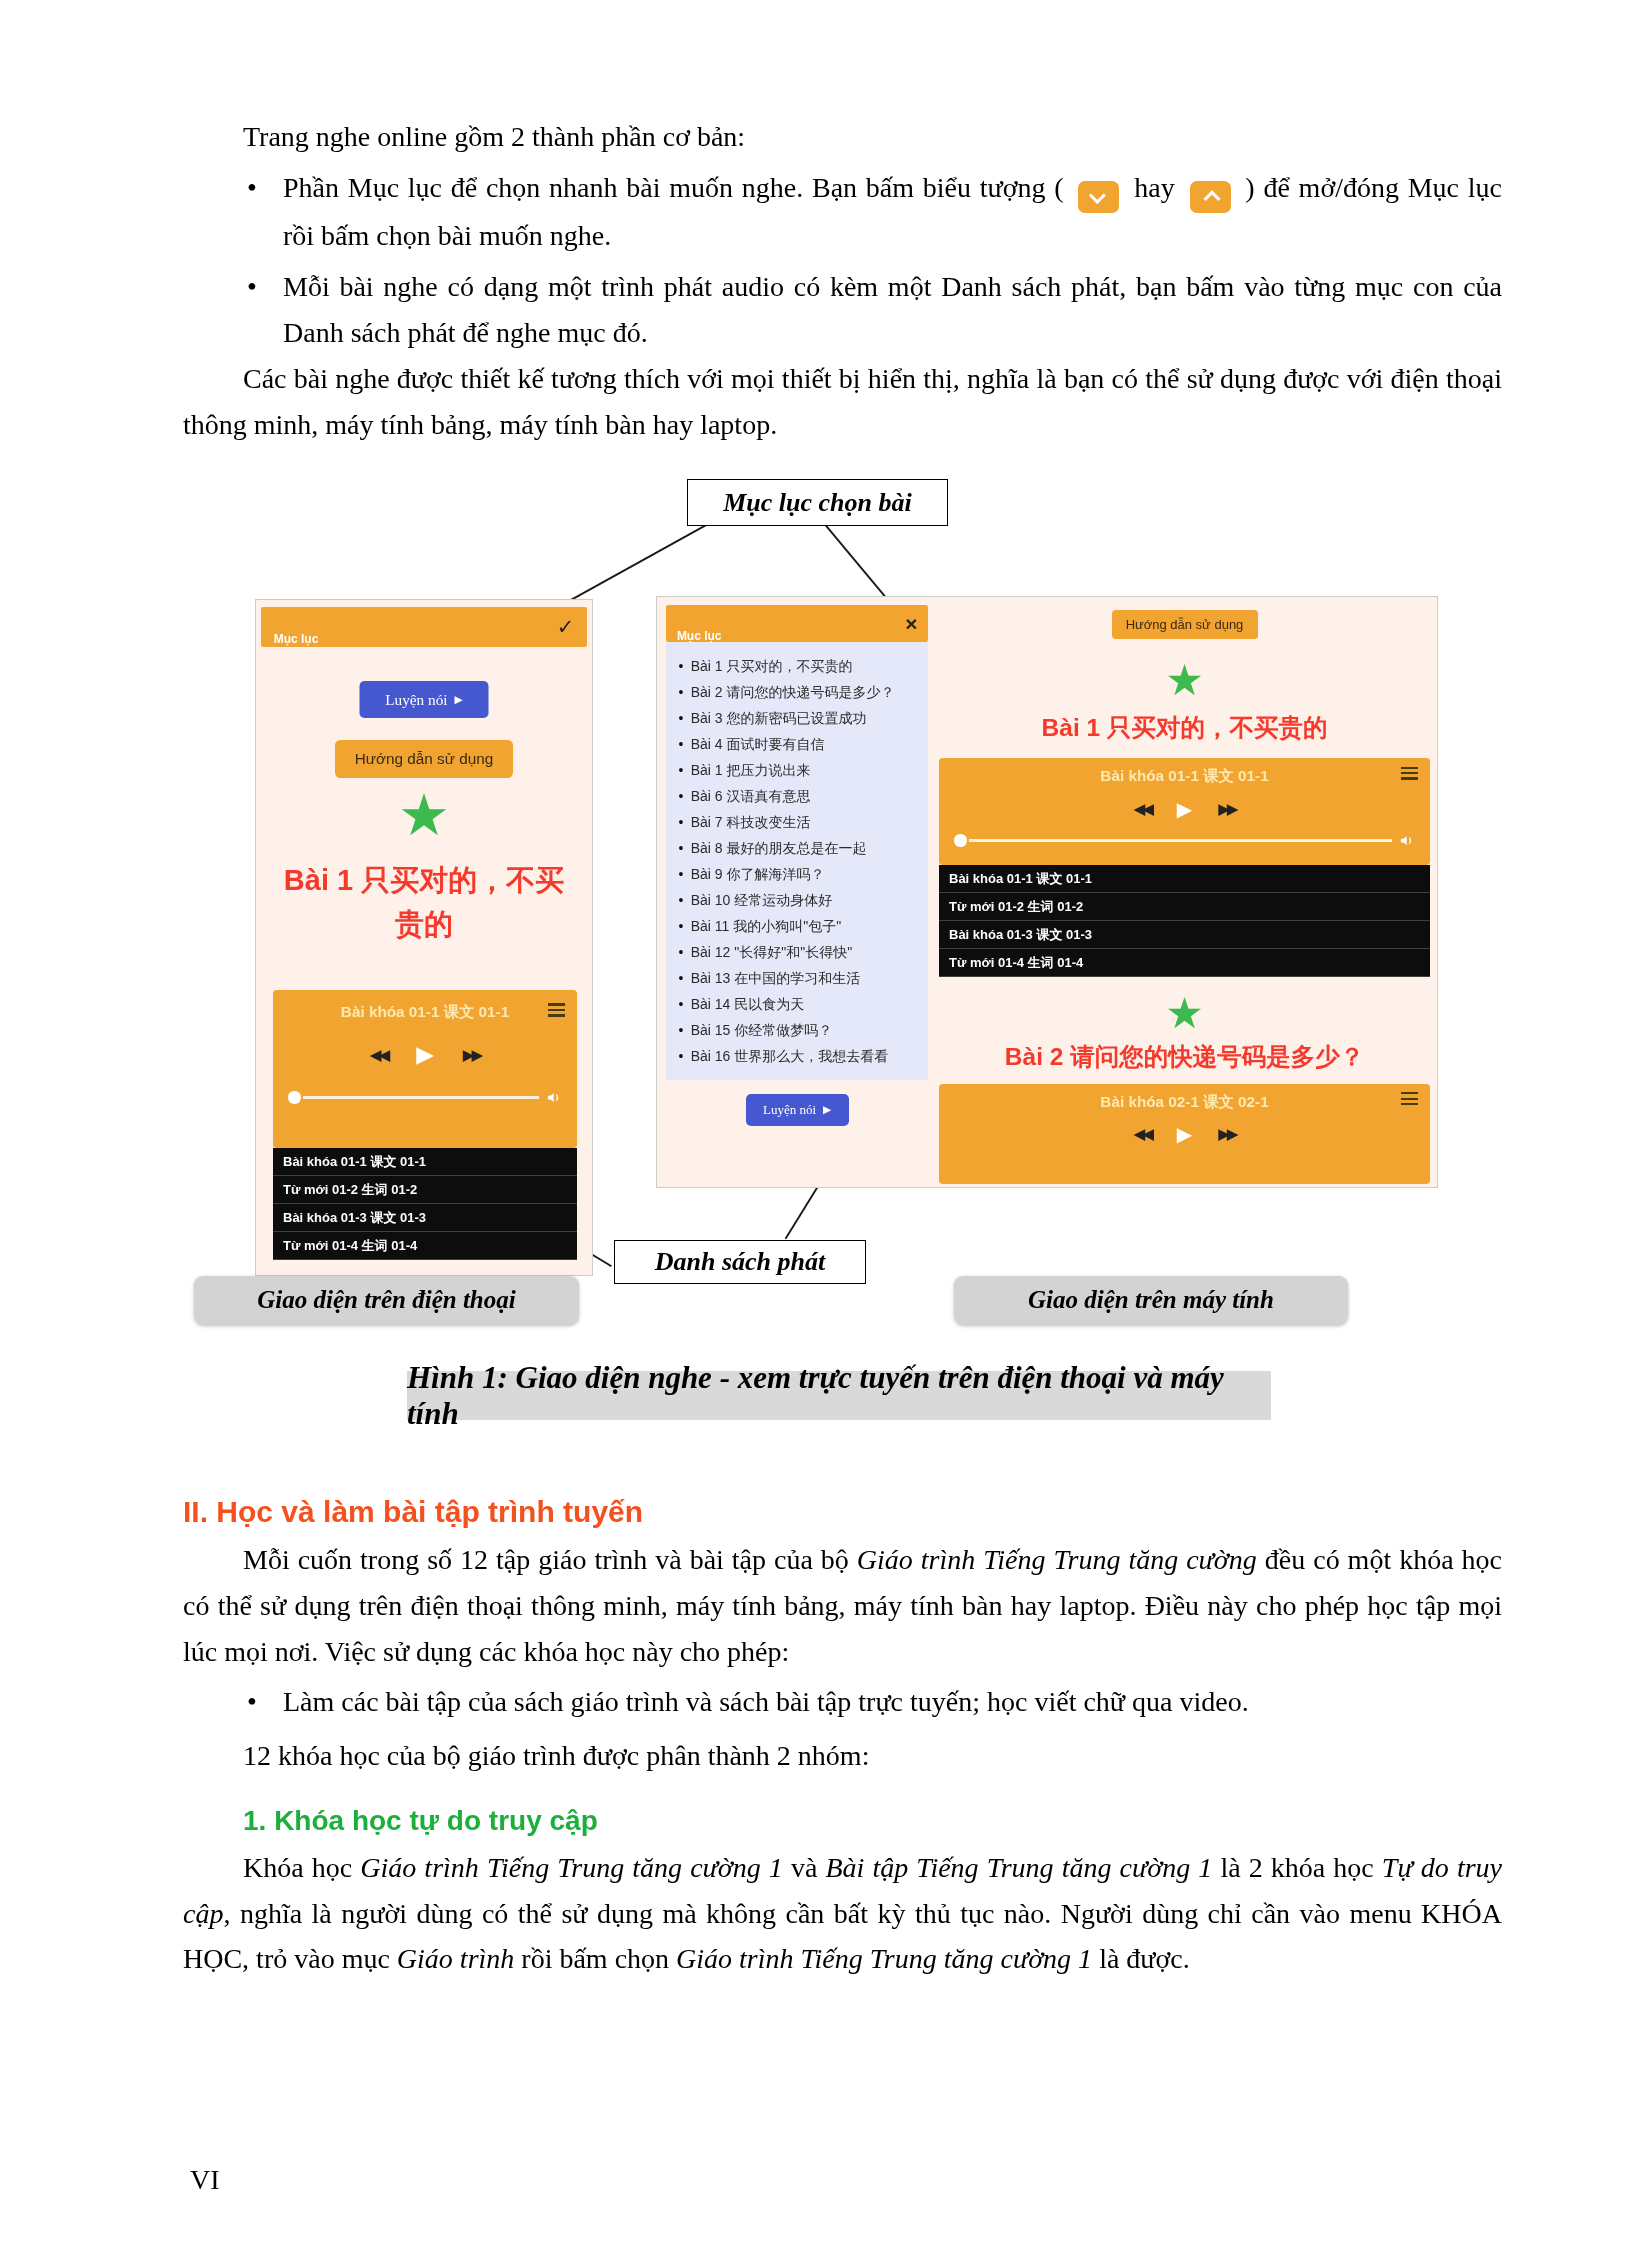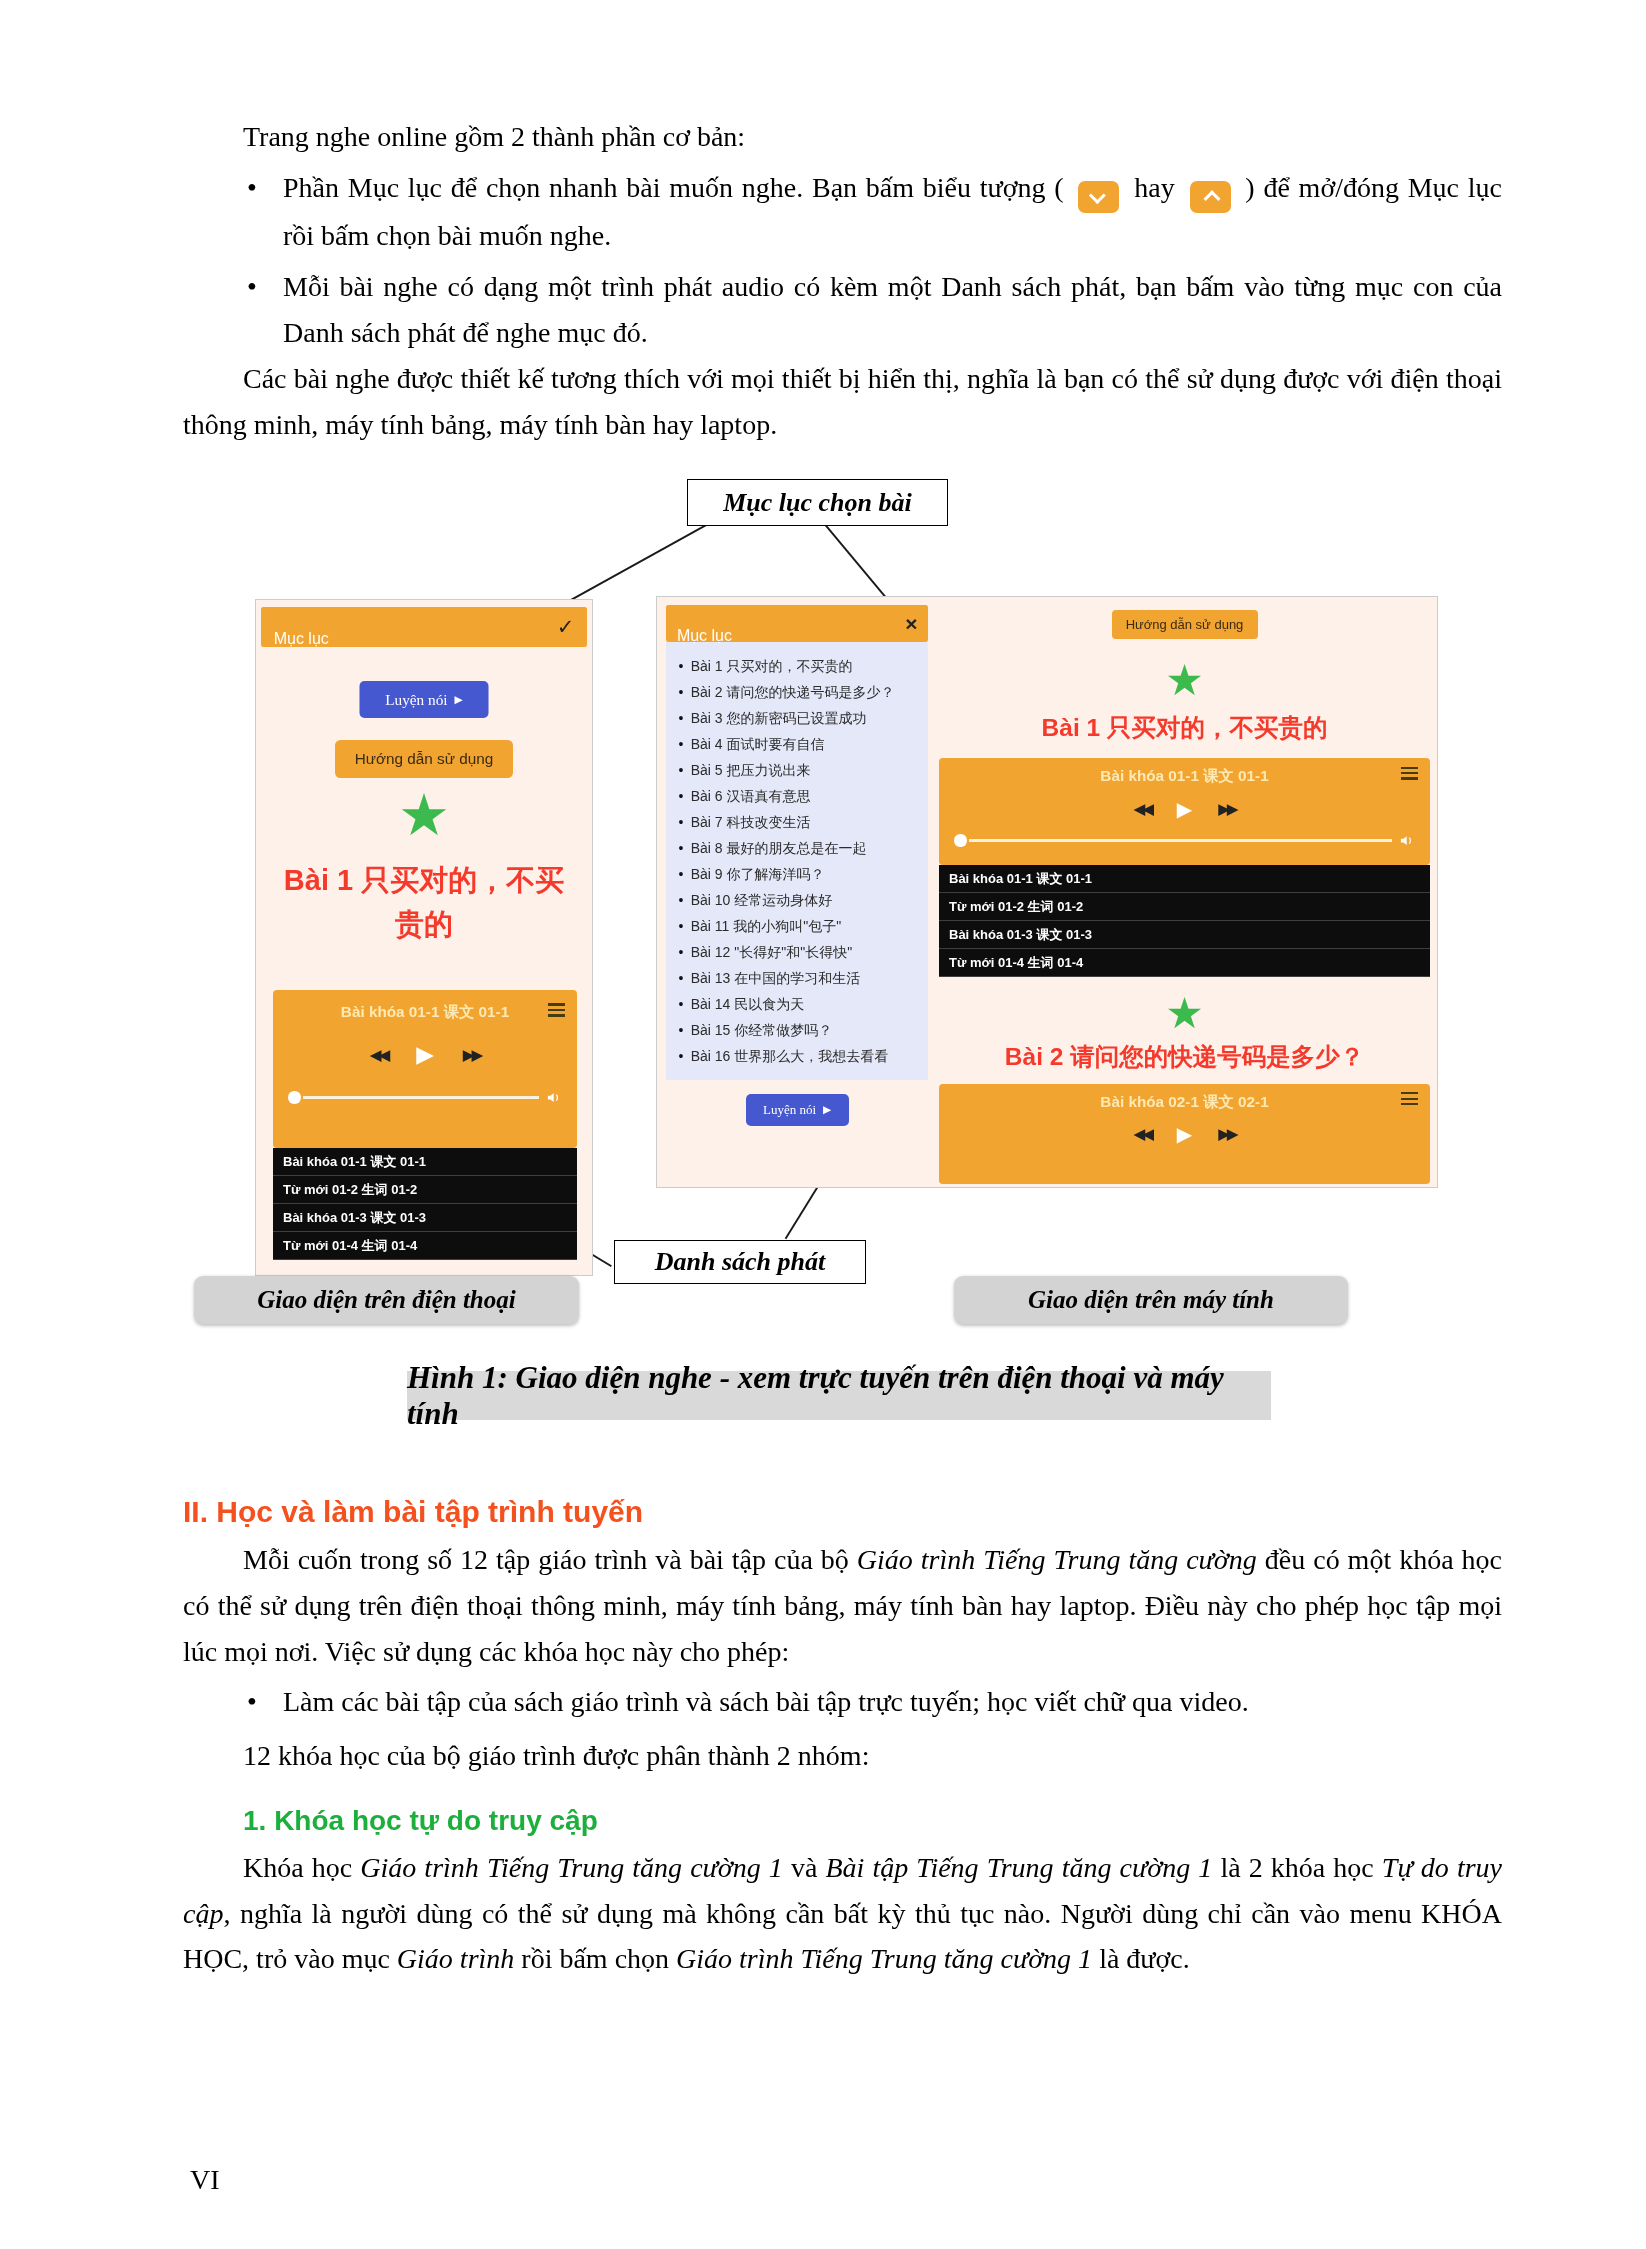--- a/index.html
+++ b/index.html
@@ -34,21 +34,21 @@
                 box-shadow:0 1.5px 3.8px rgba(0,0,0,0.25); }
   .caption-box { position:absolute; background:#d9d9d9;
                  font-family:"Liberation Serif",serif; font-weight:bold; font-style:italic; font-size:31px;
                  display:flex; align-items:center; justify-content:center; }
 
   
   .phone { position:absolute; left:255px; top:132px; width:338px; height:677px;
            background:#fdf1ea; border:0.8px solid #cccccc; }
   .ph-header { position:absolute; left:5.4px; right:5.4px; top:6.1px; height:40px; background:#F2A431;
                display:flex; align-items:center; justify-content:space-between; padding:0 12.3px; border-radius:2.3px; }
-  .hdr-ttl { color:#fff; font-weight:normal; font-size:16px;margin-top:25px; }
+  .hdr-ttl { color:#fff; font-weight:bold; font-size:12px;margin-top:25px; }
   .hdr-glyph { color:#222; font-size:21px; font-weight:bold; line-height:1; }
   .btn-blue { background:#4558D0; color:#fff; border:none; border-radius:5px; font-size:15.3px;
               font-family:Liberation Serif, serif; display:flex; align-items:center; justify-content:center; gap:7px; cursor:pointer; }
   .phone .btn-blue { position:absolute; left:50%; transform:translateX(-50%); top:81px; width:129px; height:37px; }
   .btn-arrow { font-size:10.7px; }
   .btn-orange { background:#F2A431; color:#3a2a12; border:none; border-radius:5.4px; font-size:15.3px;
                 font-family:inherit; cursor:pointer; }
   .phone .btn-orange { position:absolute; left:50%; transform:translateX(-50%); top:140px; width:178px; height:38px; }
   .star { color:#3DBA4E; text-align:center; line-height:1; }
   .phone .star { position:absolute; width:100%; top:186px; font-size:58px; }
@@ -199,21 +199,21 @@
         <div class="cp-header">
           <span class="hdr-ttl">Mục lục</span>
           <span class="hdr-glyph">×</span>
         </div>
         <div class="toc-list">
 
         <div class="toc-item">Bài 1 只买对的，不买贵的</div>
             <div class="toc-item">Bài 2 请问您的快递号码是多少？</div>
             <div class="toc-item">Bài 3 您的新密码已设置成功</div>
             <div class="toc-item">Bài 4 面试时要有自信</div>
-            <div class="toc-item">Bài 5 把压力说出来</div>
+            <div class="toc-item">Bài 1 把压力说出来</div>
             <div class="toc-item">Bài 6 汉语真有意思</div>
             <div class="toc-item">Bài 7 科技改变生活</div>
             <div class="toc-item">Bài 8 最好的朋友总是在一起</div>
             <div class="toc-item">Bài 9 你了解海洋吗？</div>
             <div class="toc-item">Bài 10 经常运动身体好</div>
             <div class="toc-item">Bài 11 我的小狗叫"包子"</div>
             <div class="toc-item">Bài 12 "长得好"和"长得快"</div>
             <div class="toc-item">Bài 13 在中国的学习和生活</div>
             <div class="toc-item">Bài 14 民以食为天</div>
             <div class="toc-item">Bài 15 你经常做梦吗？</div>

